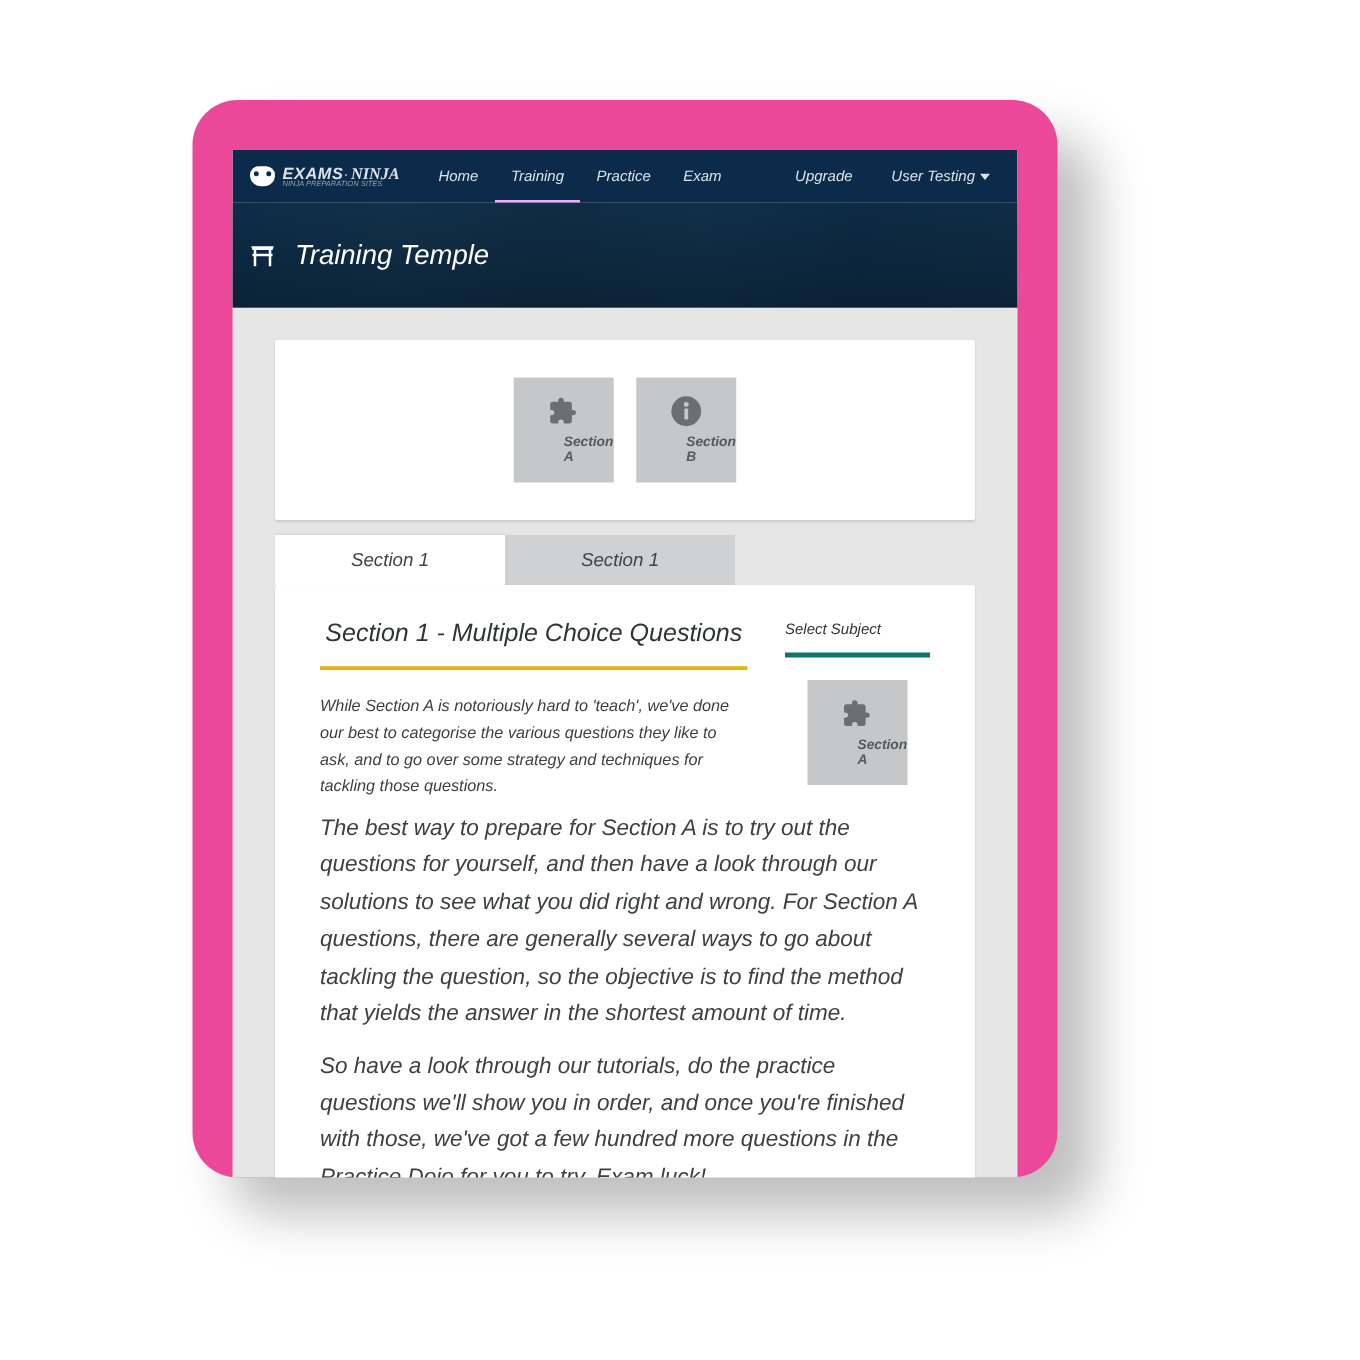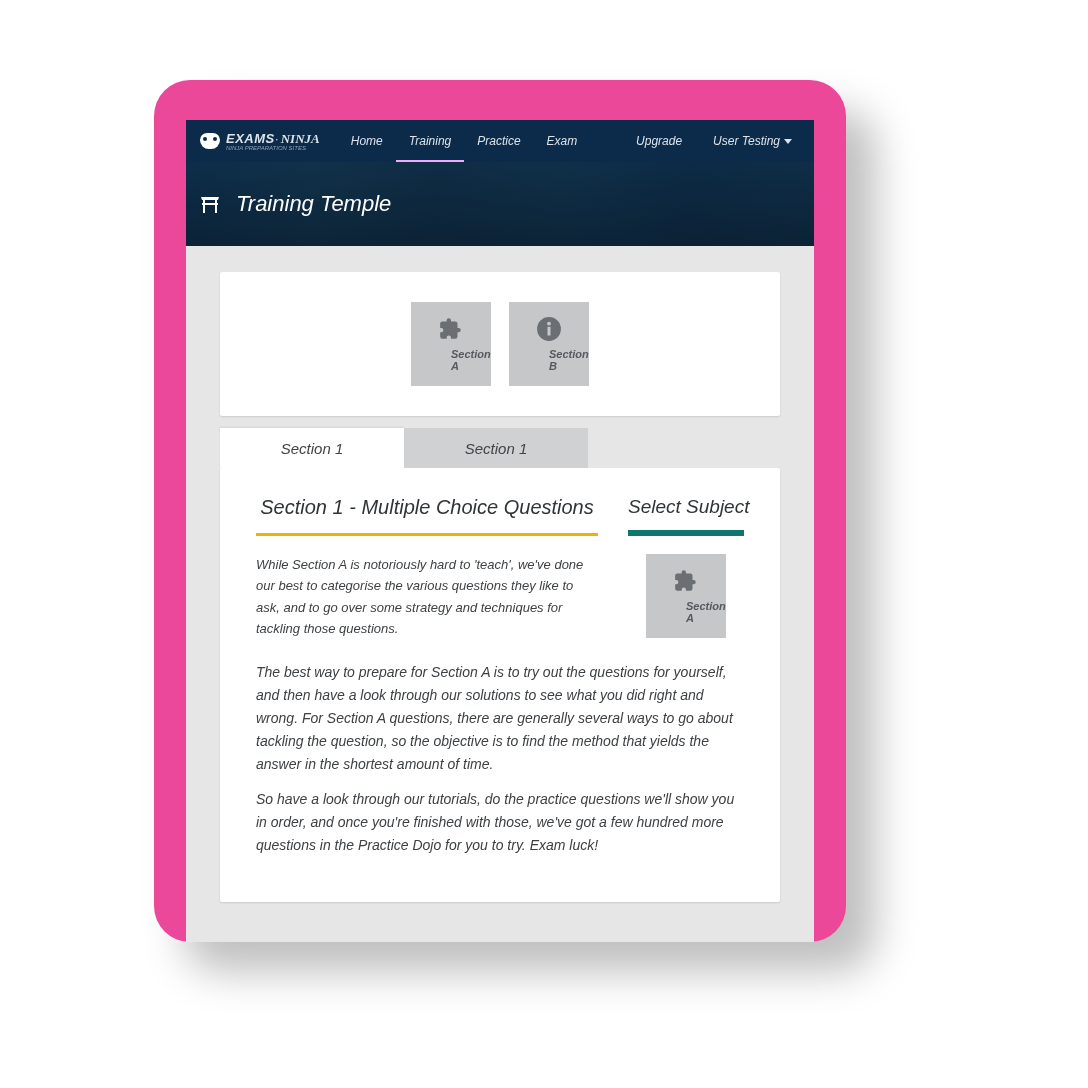--- a/index.html
+++ b/index.html
@@ -192,37 +192,37 @@
     text-align:center;
     padding-bottom:14px;
     border-bottom:3px solid #eab308;
     margin-bottom:18px;
   }
   .select-panel {
     width:116px;
     flex-shrink:0;
   }
   .select-title {
-    font-size:19px;
+    font-size:12px;
     color:#2f3437;
     font-weight:500;
-    text-align:right;
+    text-align:left;
     padding-bottom:12px;
-    border-bottom:6px solid #0f766e;
+    border-bottom:4px solid #0f766e;
     margin-bottom:18px;
     white-space:nowrap;
   }
   .paras p {
     font-size:13px;
     color:#3d4144;
     line-height:1.65;
-    margin-bottom:21px;
+    margin-bottom:8px;
   }
   .bottom-paras p {
-    font-size:14px;
+    font-size:18px;
     color:#3d4144;
     line-height:1.65;
     margin-bottom:12px;
   }
   
   .footer {
     text-align:center;
     font-size:12px;
     color:#3d4144;
     margin-top:56px;

